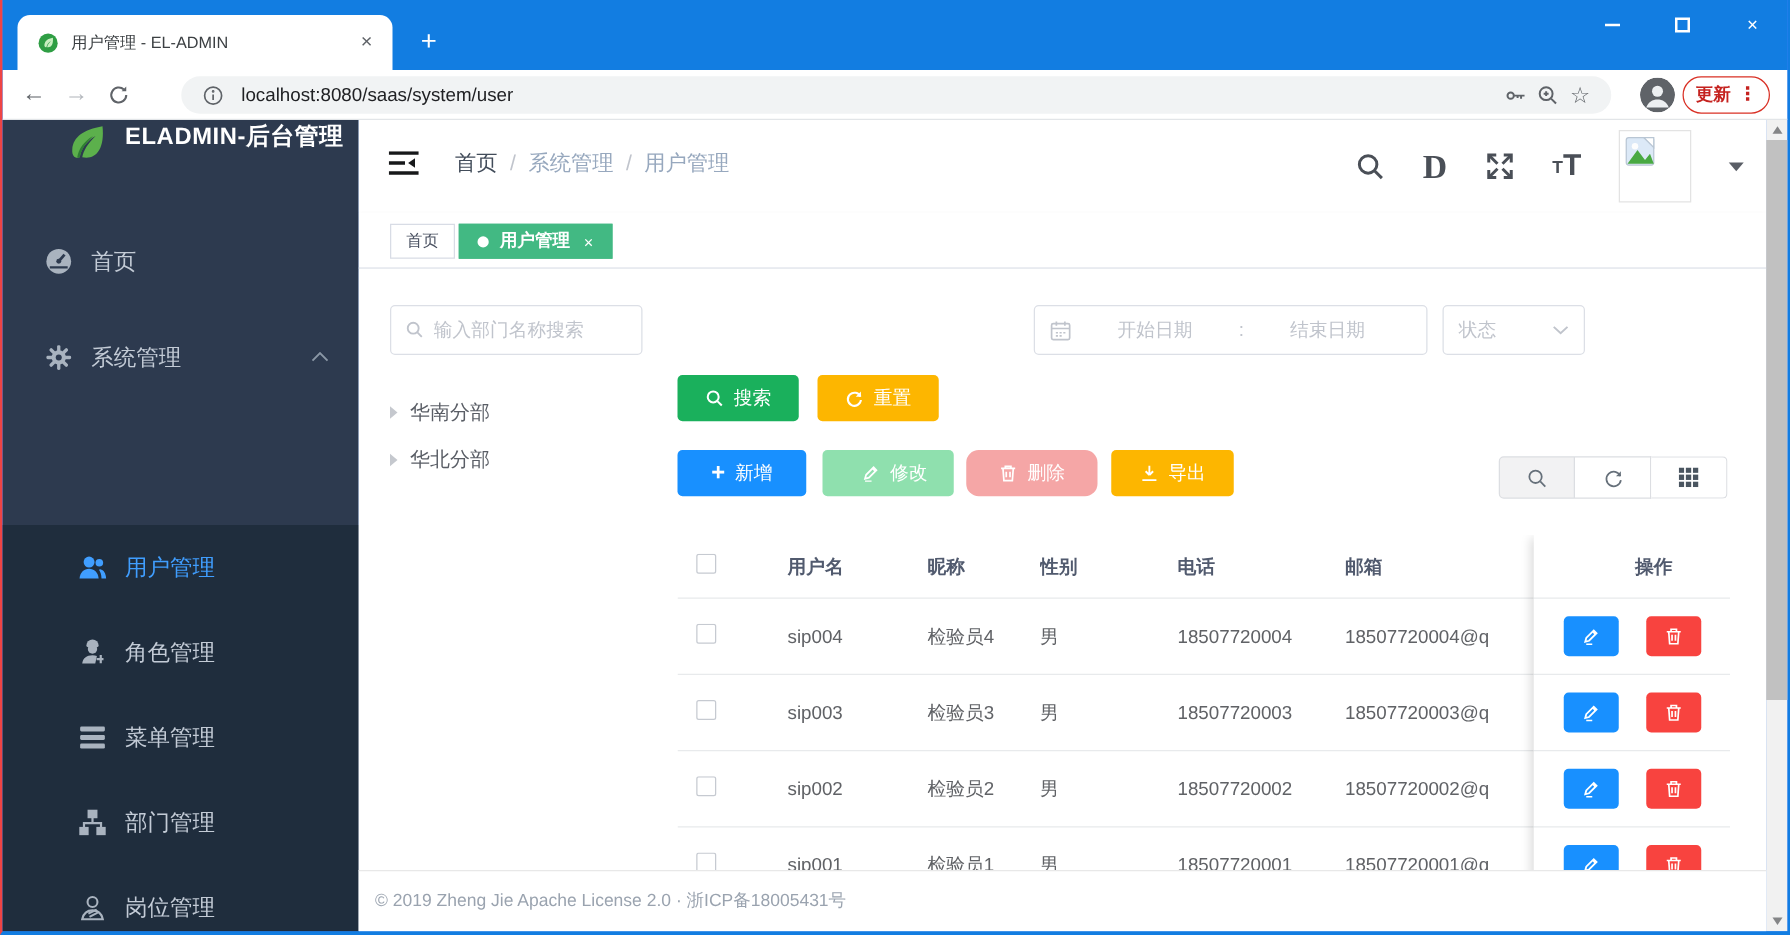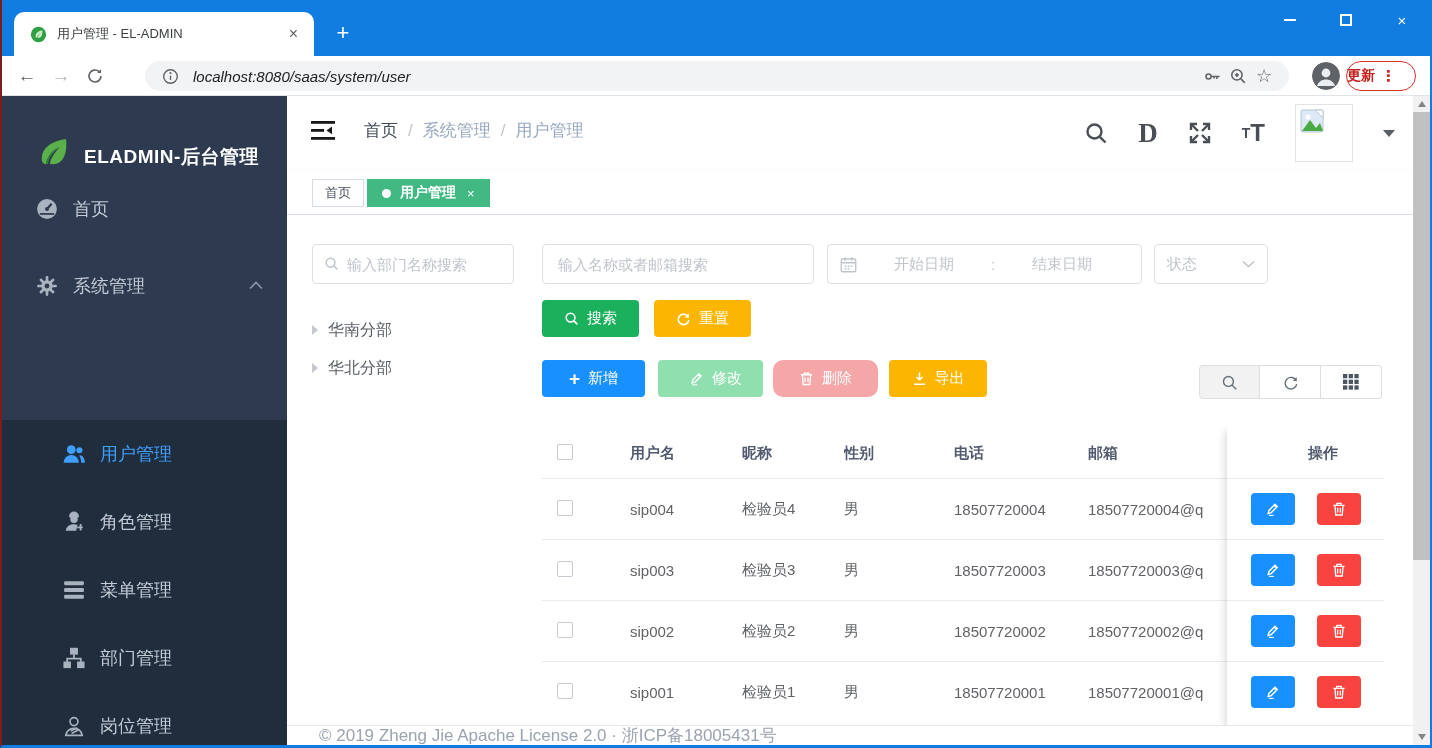--- a/index.html
+++ b/index.html
@@ -1,18 +1,18 @@
 <!DOCTYPE html>
 <html><head>
 <meta charset="utf-8">
 <style>
   * { margin:0; padding:0; box-sizing:border-box; }
   html,body { background:#e8e8e8; font-family:"Liberation Sans","DejaVu Sans",sans-serif; }
   .window { position:relative; width:1432px; height:748px; background:#3b82f6; overflow:hidden;
-            border-left:2px solid #7f1d1d; border-right:2px solid #127de1; border-bottom:3px solid #127de1; }
+            border-left:2px solid #ef4444; border-right:2px solid #127de1; border-bottom:3px solid #127de1; }
 
   
   .titlebar { position:absolute; left:0; top:0; right:0; height:56px; background:#127de1; }
   .tab { position:absolute; left:12px; bottom:0; width:300px; height:44px; background:#fff;
          border-radius:10px 10px 0 0; display:flex; align-items:center; padding:0 10px 0 16px; }
   .tab-title { flex:1; font-size:13px; color:#3c4043; margin-left:10px; white-space:nowrap; overflow:hidden; }
   .tab-close { color:#5f6368; font-size:16px; padding:0 6px; cursor:default; }
   .newtab { position:absolute; left:326px; bottom:8px; width:30px; height:30px; color:#fff; font-size:22px;
             display:flex; align-items:center; justify-content:center; }
   .wincontrols { position:absolute; right:0; top:0; height:40px; display:flex; }
@@ -21,32 +21,32 @@
   .win-max i { display:block; width:12px; height:12px; border:2px solid #fff; }
   .win-close { font-size:18px; }
 
   .toolbar { position:absolute; left:0; top:56px; right:0; height:40px; background:#fff; border-bottom:1px solid #e2e5e8;
              display:flex; align-items:center; }
   .navbtn { width:34px; height:34px; display:flex; align-items:center; justify-content:center; font-size:19px; }
   .back { color:#5f6368; margin-left:8px; }
   .fwd { color:#b4b8bd; }
   .urlbar { position:absolute; left:143px; top:5px; width:1144px; height:30px; background:#f1f3f4; border-radius:15px;
             display:flex; align-items:center; padding:0 12px; }
-  .url-text { flex:1; font-size:15px; color:#202124; margin-left:10px; white-space:nowrap; overflow:hidden;font-style:italic; }
+  .url-text { flex:1; font-size:15px; color:#202124; margin-left:10px; white-space:nowrap; overflow:hidden; }
   .urlicon { display:flex; align-items:center; justify-content:center; width:26px; height:26px; }
   .star { color:#5f6368; font-size:18px; }
   .avatar-chrome { position:absolute; right:90px; top:6px; width:28px; height:28px; border-radius:50%; overflow:hidden; }
   .update-pill { position:absolute; right:14px; top:5px; width:70px; height:30px; border:1.5px solid #d93025; border-radius:15px;
-                 display:flex; align-items:center; gap:6px; background:#fff; }
+                 display:flex; align-items:center; justify-content:center; gap:6px; background:#fff; }
   .update-pill b { color:#c5221f; font-size:14px; font-weight:bold; }
   .kebab { color:#c5221f; font-size:15px; font-weight:bold; letter-spacing:0; line-height:10px; }
 
   
   .sidebar { position:absolute; left:0; top:96px; width:285px; bottom:0; background:#2d3a4f; }
-  .logo-row { height:74px; display:flex; align-items:flex-end; padding-left:34px; }
+  .logo-row { height:74px; display:flex; align-items:flex-start; padding-left:50px; }
   .logo-title { color:#fff; font-size:19px; font-weight:bold; margin-left:12px; letter-spacing:.5px; }
   .menu-item { height:77px; display:flex; align-items:center; padding-left:33px; color:#c3cbd6; font-size:18px; position:relative; }
   .menu-item .mi-icon { width:24px; display:flex; justify-content:center; margin-right:14px; }
   .menu-caret { position:absolute; right:24px; color:#8a97a5; font-size:13px; }
   .submenu { background:#1f2d3d; position:absolute; top:324px; left:0; right:0; bottom:0; }
   .sub-item { height:68px; display:flex; align-items:center; padding-left:60px; color:#c3cbd6; font-size:18px; }
   .sub-item .mi-icon { width:24px; display:flex; justify-content:center; margin-right:14px; }
   .sub-item.active { color:#409eff; }
 
   .main { position:absolute; left:285px; top:96px; right:17px; bottom:0; background:#fff; }
@@ -102,30 +102,30 @@
   .bg-btn { width:61px; height:34px; border:1px solid #dcdee2; background:#fff; display:flex; align-items:center; justify-content:center; }
   .bg-btn + .bg-btn { border-left:none; }
   .bg-btn:first-child { border-radius:4px 0 0 4px; background:#f2f2f3; }
   .bg-btn:last-child { border-radius:0 4px 4px 0; }
 
   
   .table { position:absolute; left:255px; top:213px; width:842px; bottom:0; overflow:hidden; font-size:15px; }
   .t-row { display:flex; align-items:center; height:61px; border-top:1px solid #e8eaec; color:#606266; }
   .t-head { height:50px; border-top:none; color:#515a6e; font-weight:bold; }
   .tc { flex:none; white-space:nowrap; overflow:hidden; }
-  .c0 { width:88px; padding-left:15px; } .c1 { width:112px; } .c2 { width:102px; } .c3 { width:110px; } .c4 { width:134px; } .c5 { width:285px; overflow:visible; }
+  .c0 { width:88px; padding-left:15px; } .c1 { width:112px; } .c2 { width:90px; } .c3 { width:110px; } .c4 { width:134px; } .c5 { width:285px; overflow:visible; }
   .cb { width:16px; height:16px; border:1px solid #c6cad1; border-radius:2px; background:#fff; display:inline-block; }
   .op-col { position:absolute; right:0; top:0; width:157px; height:100%; background:#fff; box-shadow:-4px 0 8px -2px rgba(0,0,0,.15); }
   .op-head { height:50px; display:flex; align-items:center; justify-content:center; font-weight:bold; color:#515a6e;padding-left:35px; }
   .op-row { height:61px; border-top:1px solid #e8eaec; display:flex; align-items:center; justify-content:center; gap:22px; }
   .mini-btn { width:44px; height:32px; border:none; border-radius:4px; display:flex; align-items:center; justify-content:center; cursor:pointer; }
   .mb-edit { background:#1890ff; } .mb-del { background:#f8433f; }
 
-  .footer { position:absolute; left:0; right:0; bottom:0; height:20px; background:#fff; border-top:1px solid #e8e8e8;
-            display:flex; align-items:center; padding-left:32px; color:#9aa3af; font-size:17px; z-index:20; }
+  .footer { position:absolute; left:0; right:0; bottom:0; height:49px; background:#fff; border-top:1px solid #e8e8e8;
+            display:flex; align-items:center; padding-left:13px; color:#9aa3af; font-size:14px; z-index:20; }
 
   
   .scrollbar { position:absolute; right:0; top:96px; width:17px; bottom:0; background:#f1f1f1; }
   .sb-arrow { position:absolute; left:0; width:17px; height:16px; display:flex; align-items:center; justify-content:center; }
   .sb-up { top:0; } .sb-down { bottom:0; }
   .tri-up { width:0; height:0; border-left:4px solid transparent; border-right:4px solid transparent; border-bottom:6px solid #848587; }
   .tri-down { width:0; height:0; border-left:4px solid transparent; border-right:4px solid transparent; border-top:6px solid #848587; }
   .sb-thumb { position:absolute; left:0; top:16px; width:17px; height:448px; background:#c1c1c1; }
 </style>
 </head>
@@ -368,21 +368,20 @@
 
     <div class="content">
 
       <input class="tb-input in-dept" placeholder="输入部门名称搜索" style="">
       <span class="in-dept-icon">
         <svg width="15" height="15" viewBox="0 0 24 24" fill="none" stroke="#c0c4cc" stroke-width="2.4">
             <circle cx="10.5" cy="10.5" r="7"></circle>
             <line x1="15.8" y1="15.8" x2="21.5" y2="21.5"></line>
           </svg>
       </span>
-      <input class="tb-input in-name" placeholder="输入名称或者邮箱搜索" style="">
 
       <div class="daterange">
         <svg width="17" height="17" viewBox="0 0 20 20" fill="none" stroke="#c0c4cc" stroke-width="1.6">
             <rect x="1.5" y="3.5" width="17" height="15" rx="1.5"></rect>
             <path d="M1.5 8h17M6 1.5v4M14 1.5v4M5.5 12h2M9 12h2M12.5 12h2M5.5 15h2M9 15h2"></path>
           </svg>
         <span class="dr-part">开始日期</span>
         <span>:</span>
         <span class="dr-part">结束日期</span>
       </div>

